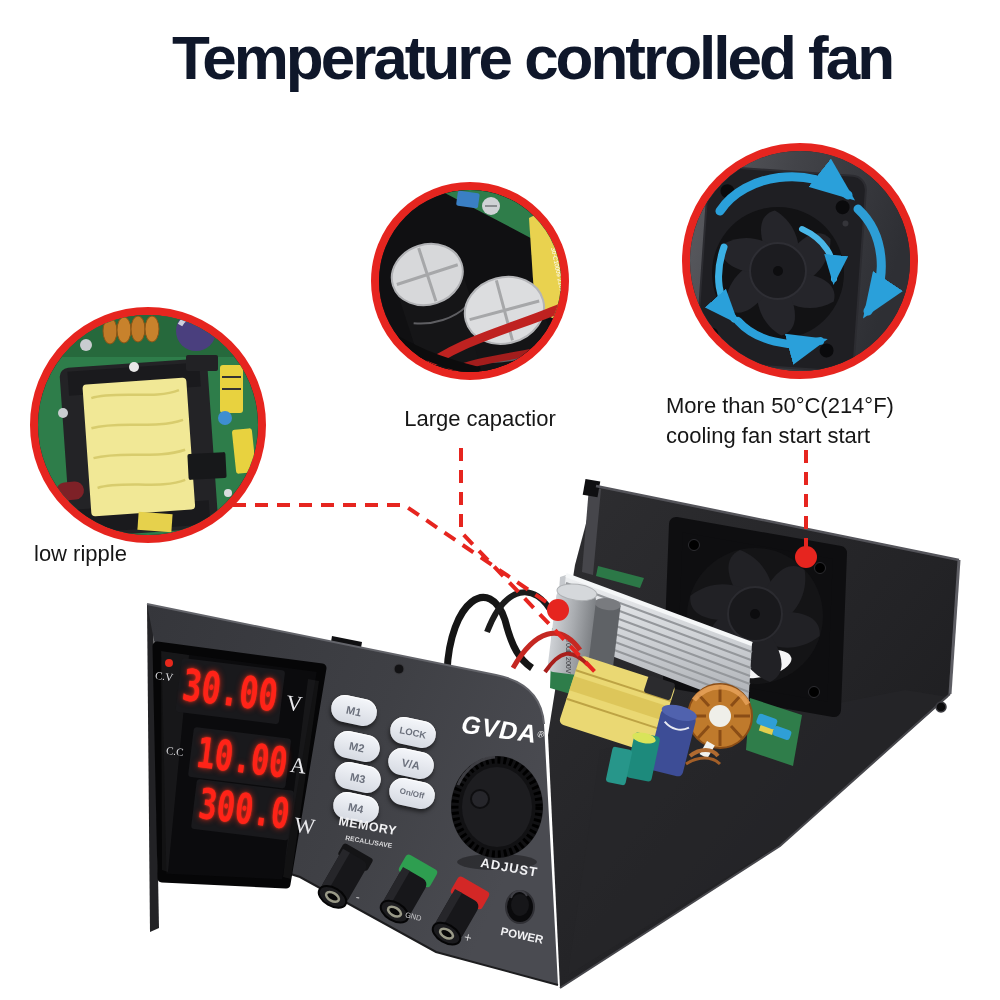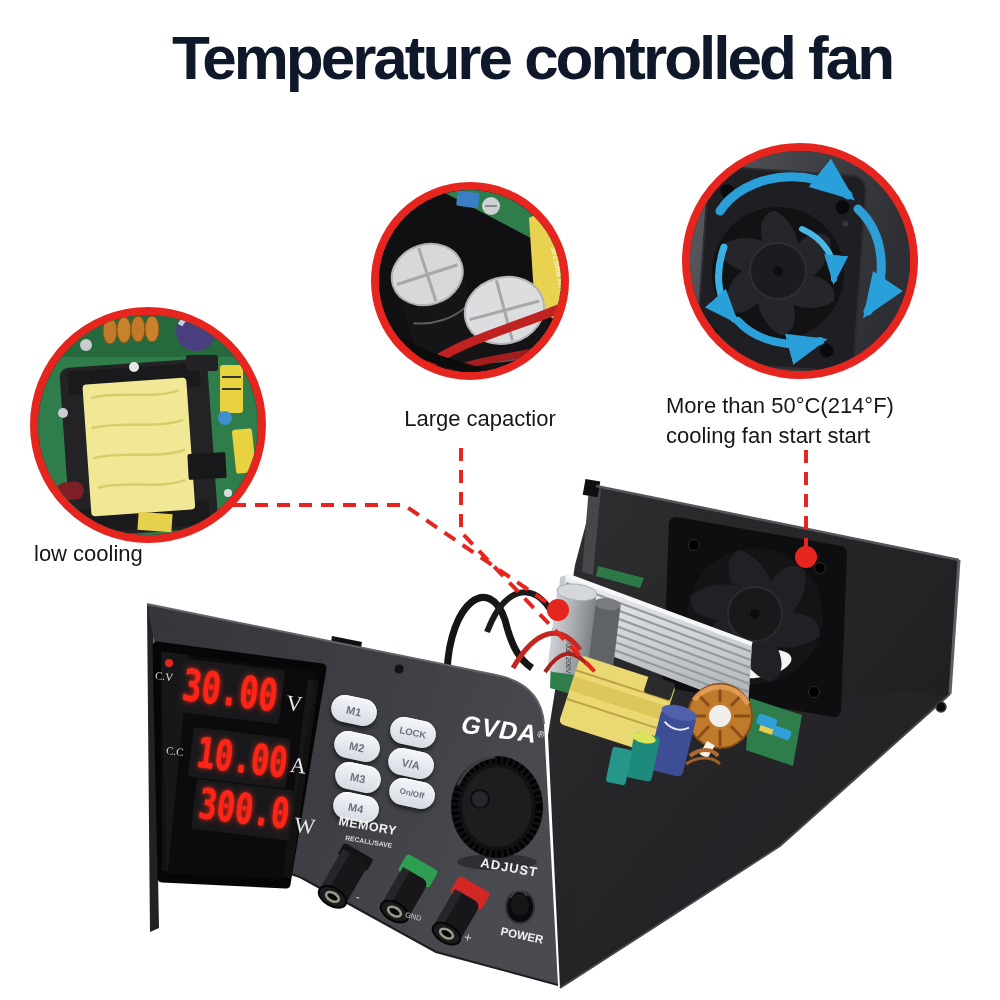--- a/index.html
+++ b/index.html
@@ -212,21 +212,21 @@
         <rect x="-15" y="-18" width="8" height="44" fill="#26262a"></rect>
         <ellipse cx="0" cy="25" rx="15" ry="9" fill="#1b1b1e" stroke="#050506" stroke-width="2"></ellipse>
         <ellipse cx="0" cy="25" rx="7" ry="4" fill="#060607" stroke="#9a9a88" stroke-width="2.5"></ellipse>
       </g>
     </g>
   </svg>
 
   <div id="title" class="abs">Temperature controlled fan</div>
 
   <div id="label-transformer" class="abs label">
-    <div>low cooling</div>
+    <div>low ripple</div>
   </div>
   <div id="label-capacitor" class="abs label">Large capactior</div>
   <div id="label-fan" class="abs label">
     <div>More than 50°C(214°F)</div>
     <div>cooling fan start start</div>
   </div>
 
   <div id="callout-left" class="abs callout">
     <svg width="220" height="220" viewBox="0 0 220 220">
       <rect width="220" height="220" fill="#2e7d4a"></rect>

